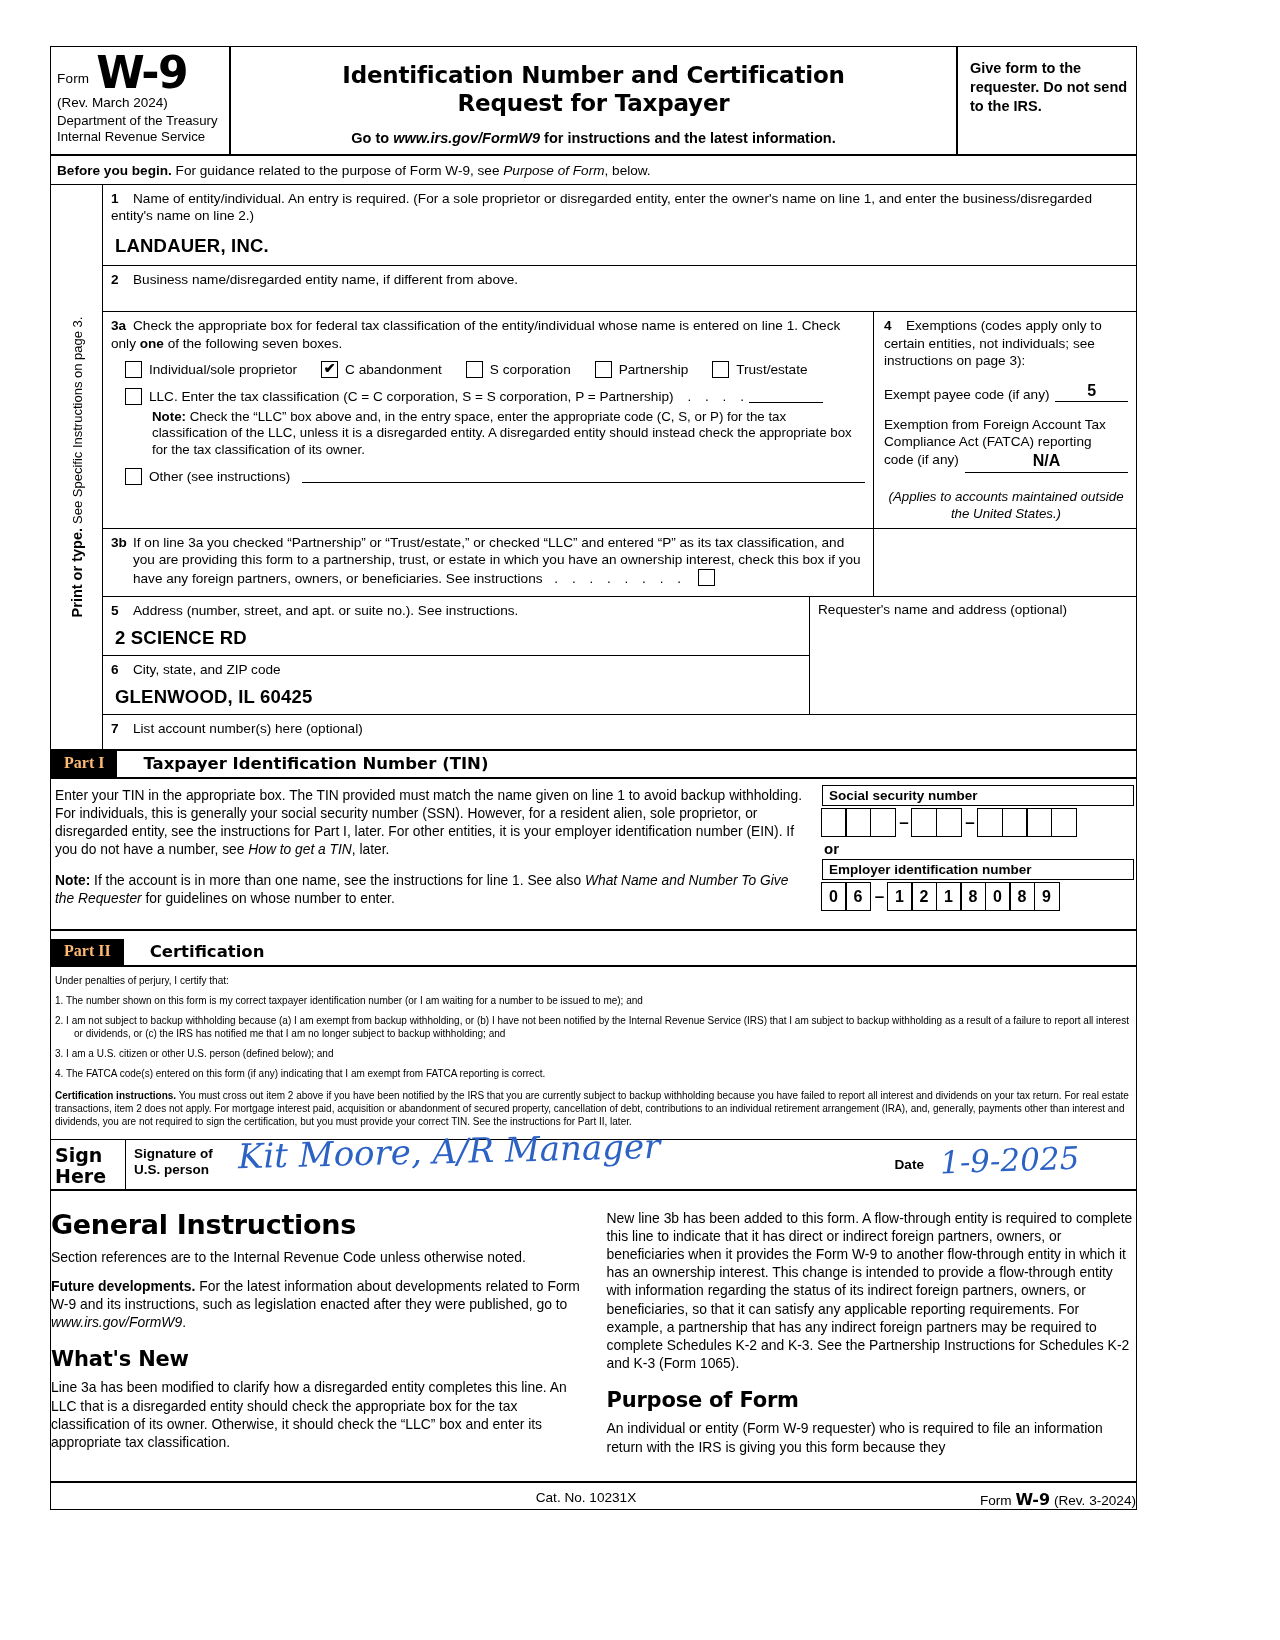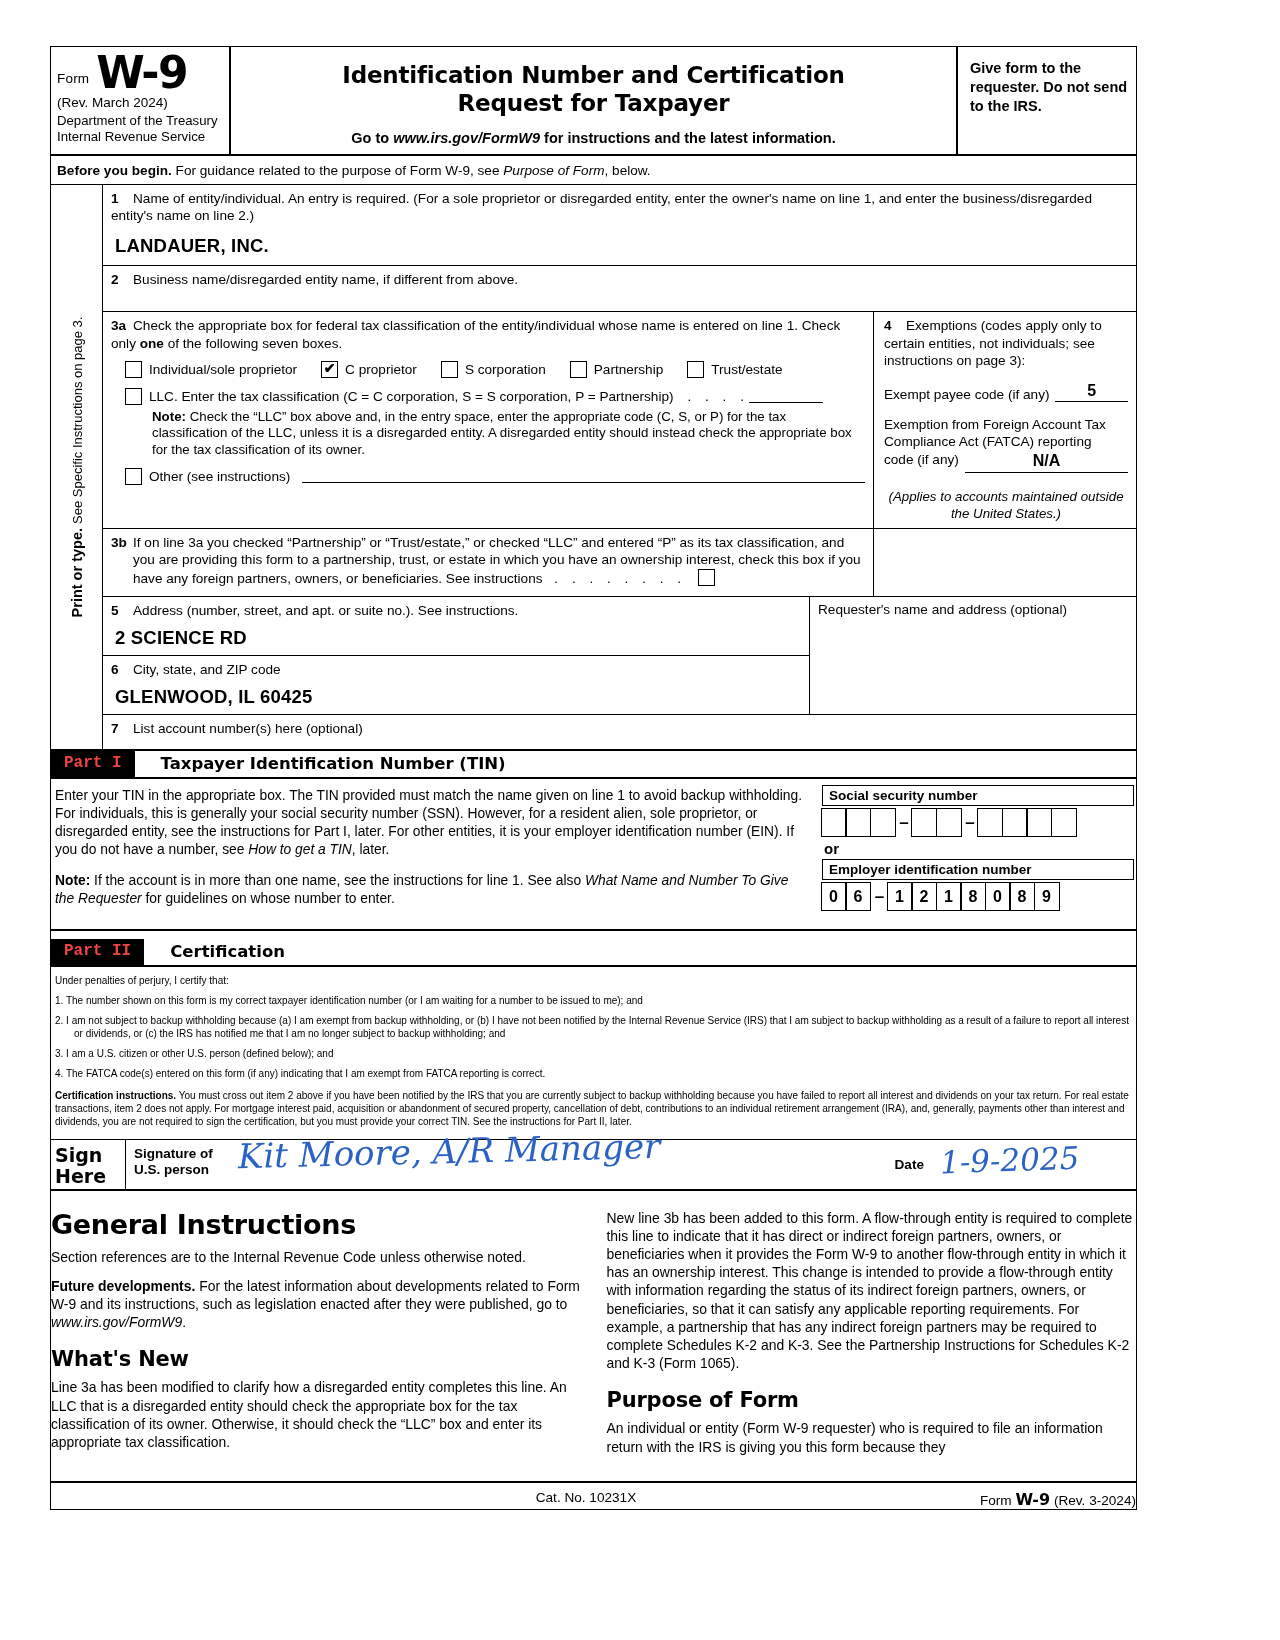--- a/index.html
+++ b/index.html
@@ -75,21 +75,21 @@
   .ul-fill { flex:1; border-bottom:1.5px solid #000; text-align:center; padding-bottom:1px;}
 
   .applies { font-size:13.3px; font-style:italic; text-align:center; margin-top:16px; line-height:1.25;}
 
   .addr-split { display:flex; border-bottom:1.6px solid #000; }
   .addr-l { width:707px; border-right:1.6px solid #000; }
   .addr-r { flex:1; padding:5px 8px; font-size:13.6px; }
 
   
   .partbar { display:flex; align-items:stretch; border-bottom:2.4px solid #000; border-top:2.4px solid #000; margin-top:9px;}
-  .part-tag { background:#000; color:#ef4444; font-weight:bold; font-size:16px; padding:3px 13px 4px; font-family:Liberation Mono, monospace;}
+  .part-tag { background:#000; color:#fdba74; font-weight:bold; font-size:16px; padding:3px 13px 4px; font-family:Liberation Serif, serif;}
   .part-name { font-weight:bold; font-size:16.5px; padding:3px 0 4px 26px; font-family:"DejaVu Sans", sans-serif;}
 
   
   .tin { display:flex; border-bottom:2.4px solid #000; }
   .tin-l { flex:1; padding:8px 12px 8px 4px; font-size:13.8px; line-height:1.3; }
   .tin-l p { margin:0 0 13px; }
   .tin-r { width:322px; padding:6px 2px 6px 8px; }
   .tin-cap { border:1.6px solid #000; font-weight:bold; font-size:13.5px; padding:2px 6px; margin-bottom:0;}
   .boxes { display:flex; align-items:center; margin-top:2px; }
   .cell { width:26px; height:29px; border:1.5px solid #000; margin-left:-1.5px; display:flex; align-items:center;
@@ -193,21 +193,21 @@
 
           <div class="cbrow">
             <div class="cbitem">
               <span class="cb"></span>
               <span>Individual/sole proprietor</span>
             </div>
             <div class="cbitem">
               <span class="cb">
                     <span class="tick">✔</span>
                   </span>
-              <span>C proprietor</span>
+              <span>C abandonment</span>
             </div>
             <div class="cbitem">
               <span class="cb"></span>
               <span>S corporation</span>
             </div>
             <div class="cbitem">
               <span class="cb"></span>
               <span>Partnership</span>
             </div>
             <div class="cbitem" style="margin-right:0;">

